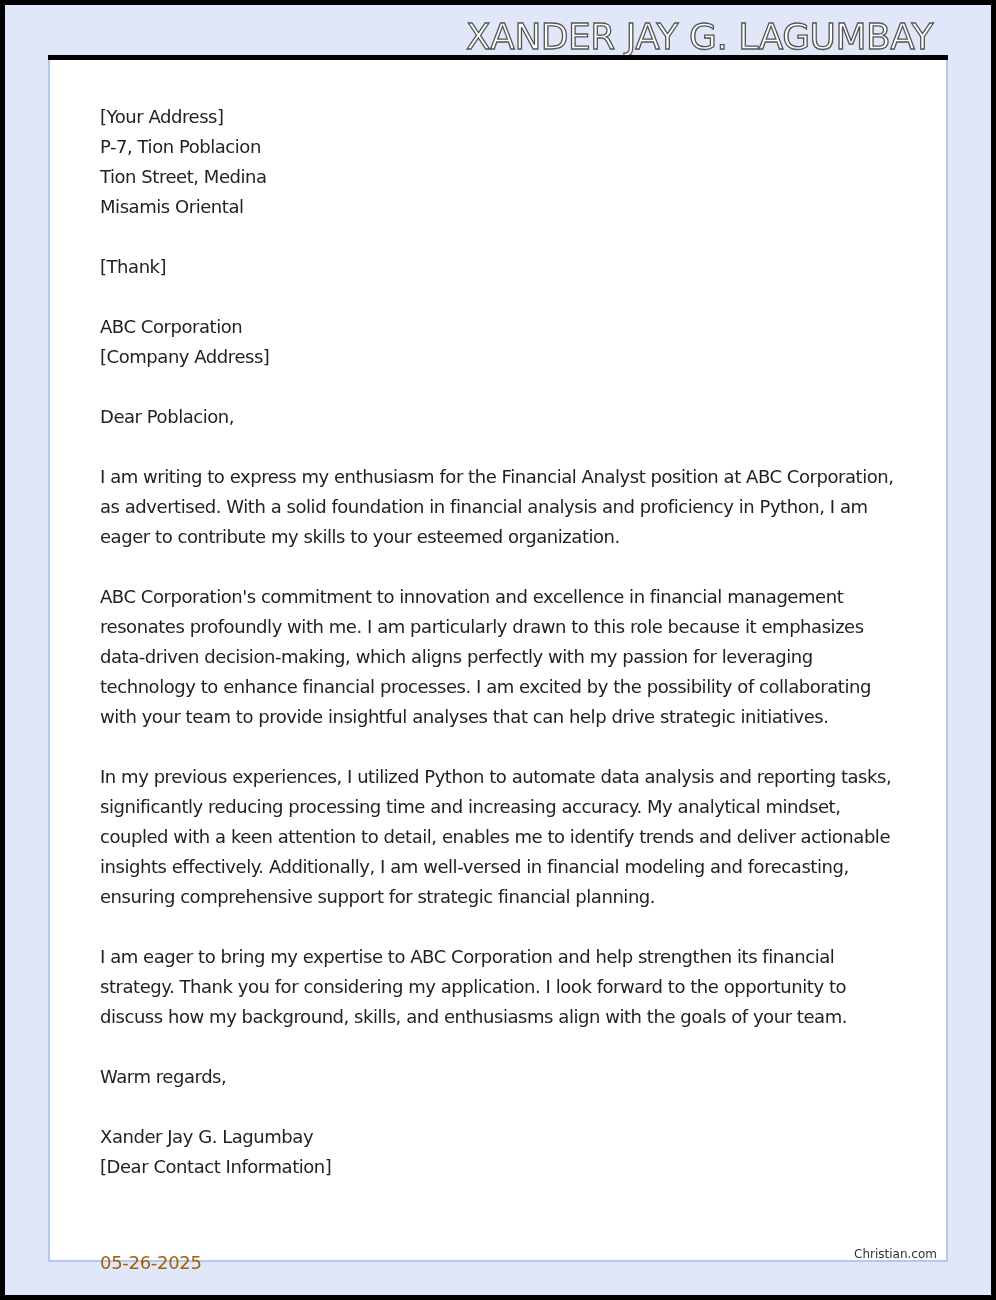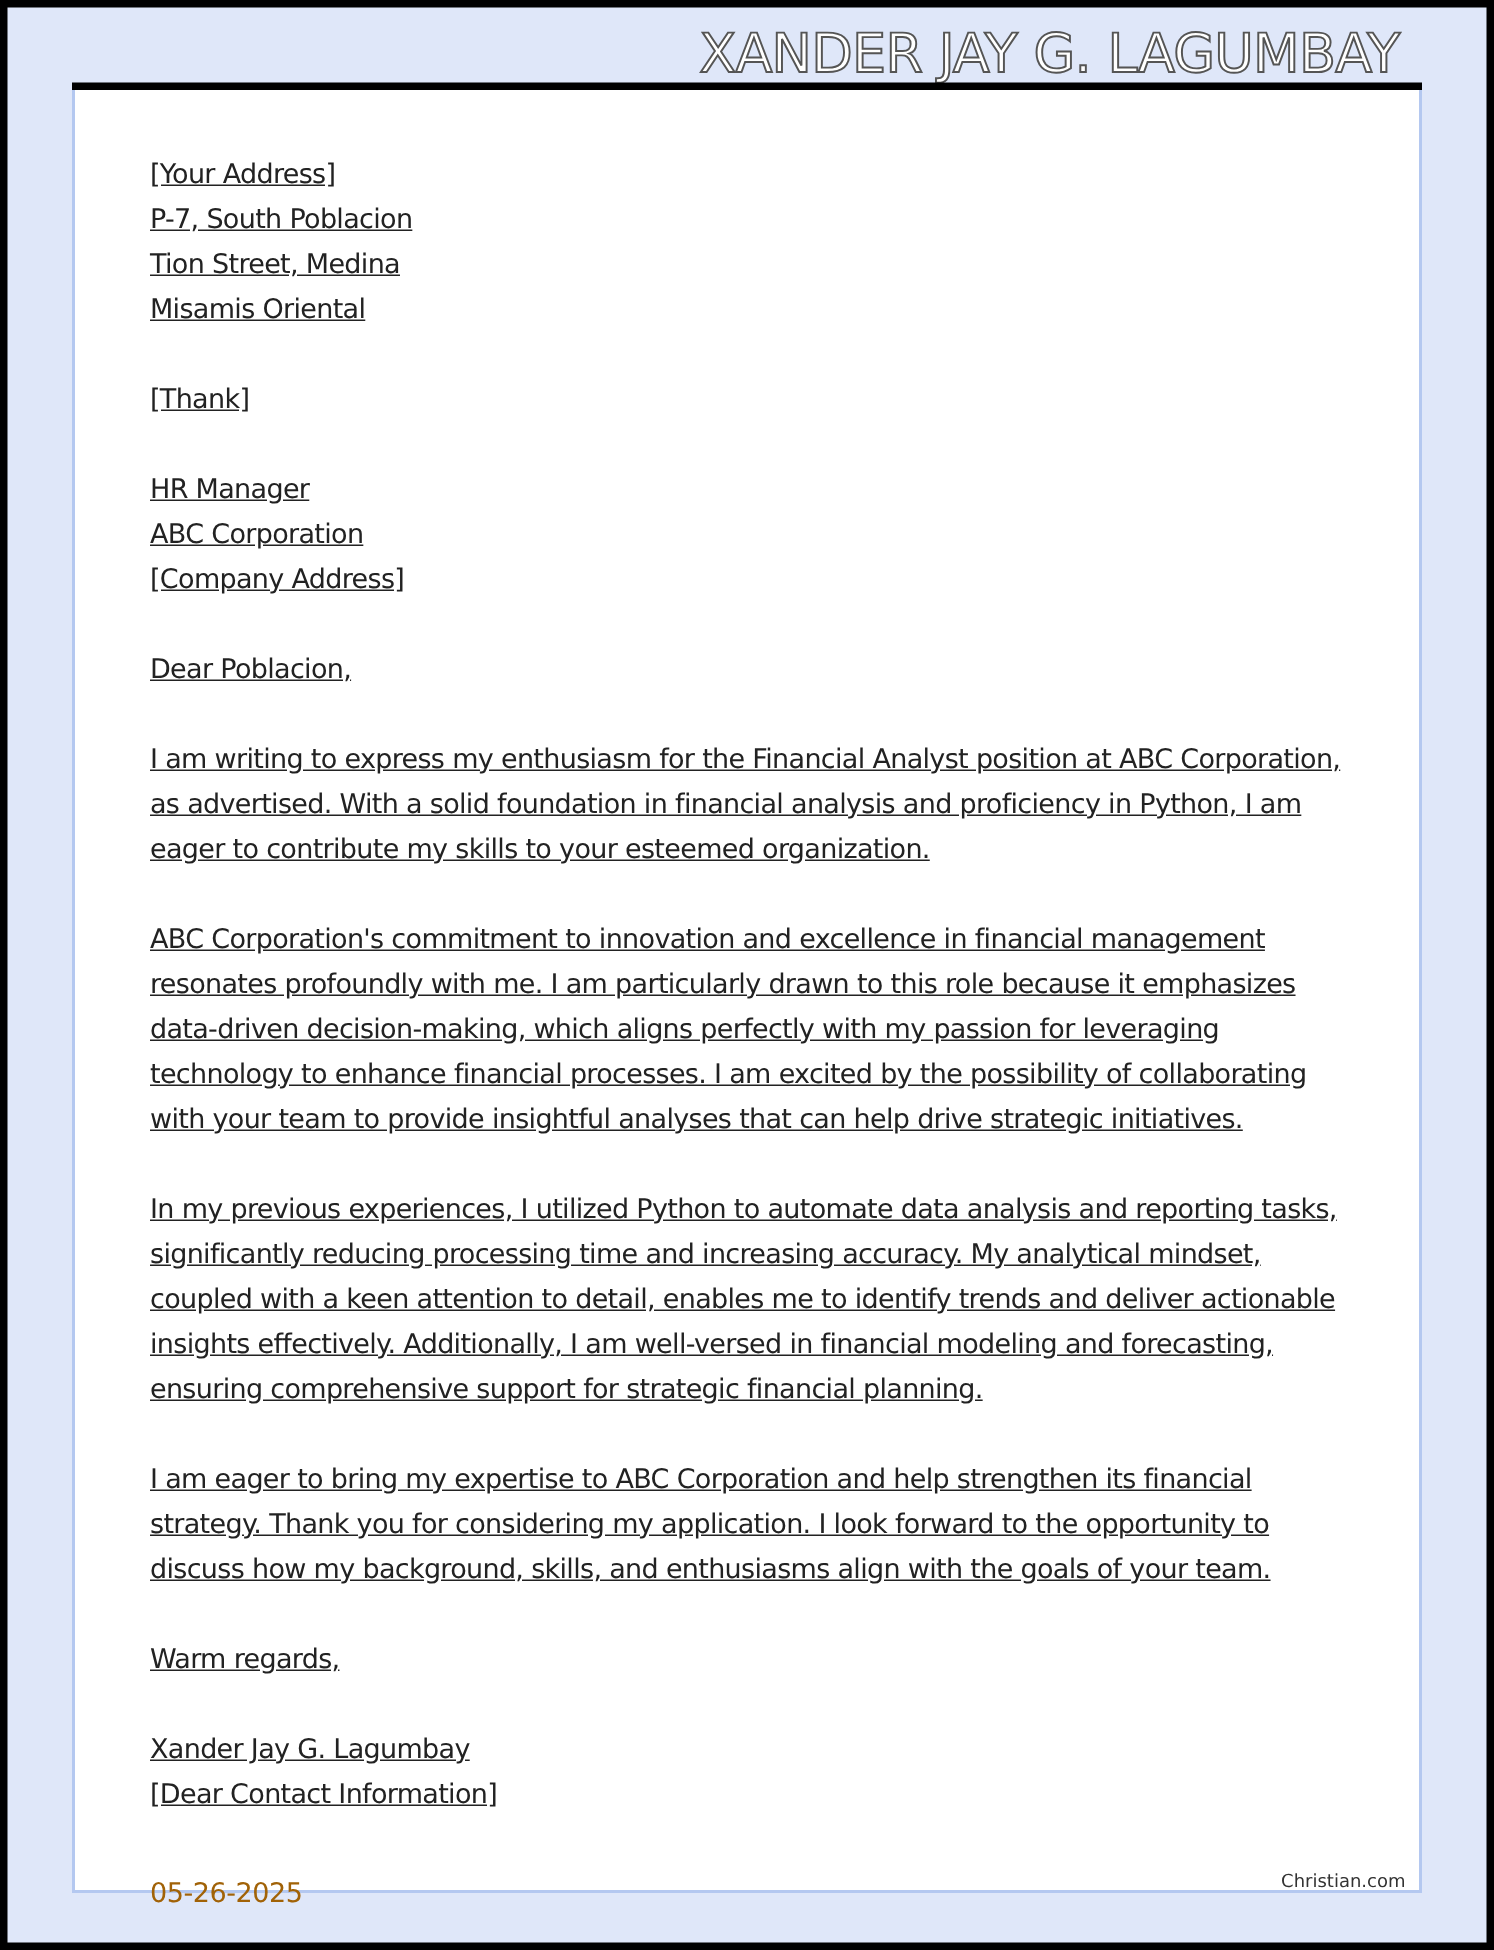--- a/index.html
+++ b/index.html
@@ -45,21 +45,20 @@
     border-bottom: 2px solid #b4c8f0;
   }
   .letter {
     position: absolute;
     left: 95px; top: 97px;
     width: 800px;
     font-size: 18px;
     line-height: 30px;
     color: #222222;
     letter-spacing: -0.45px;
-    text-decoration: underline;
   }
   .letter p { margin: 0 0 30px 0; }
   .letter .line { display: block; }
   .date-stamp {
     position: absolute;
     left: 95px; top: 1247px;
     font-size: 18px;
     color: #a16207;
     letter-spacing: -0.3px;
     line-height: 22px;
@@ -76,27 +75,26 @@
 <body>
 
 <div class="frame">
   <div class="name-title">XANDER JAY G. LAGUMBAY</div>
   <div class="header-bar"></div>
   <div class="page"></div>
 
   <div class="letter">
     <p>
       <span class="line">[Your Address]</span>
-      <span class="line">P-7, South Poblacion</span>
+      <span class="line">P-7, Tion Poblacion</span>
       <span class="line">Tion Street, Medina</span>
       <span class="line">Misamis Oriental</span>
     </p>
     <p>[Thank]</p>
     <p>
-      <span class="line">HR Manager</span>
       <span class="line">ABC Corporation</span>
       <span class="line">[Company Address]</span>
     </p>
     <p>Dear Poblacion,</p>
     <p>I am writing to express my enthusiasm for the Financial Analyst position at ABC Corporation, as advertised. With a solid foundation in financial analysis and proficiency in Python, I am eager to contribute my skills to your esteemed organization.</p>
     <p>ABC Corporation's commitment to innovation and excellence in financial management resonates profoundly with me. I am particularly drawn to this role because it emphasizes data-driven decision-making, which aligns perfectly with my passion for leveraging technology to enhance financial processes. I am excited by the possibility of collaborating with your team to provide insightful analyses that can help drive strategic initiatives.</p>
     <p>In my previous experiences, I utilized Python to automate data analysis and reporting tasks, significantly reducing processing time and increasing accuracy. My analytical mindset, coupled with a keen attention to detail, enables me to identify trends and deliver actionable insights effectively. Additionally, I am well-versed in financial modeling and forecasting, ensuring comprehensive support for strategic financial planning.</p>
     <p>I am eager to bring my expertise to ABC Corporation and help strengthen its financial strategy. Thank you for considering my application. I look forward to the opportunity to discuss how my background, skills, and enthusiasms align with the goals of your team.</p>
     <p>Warm regards,</p>
     <p>

